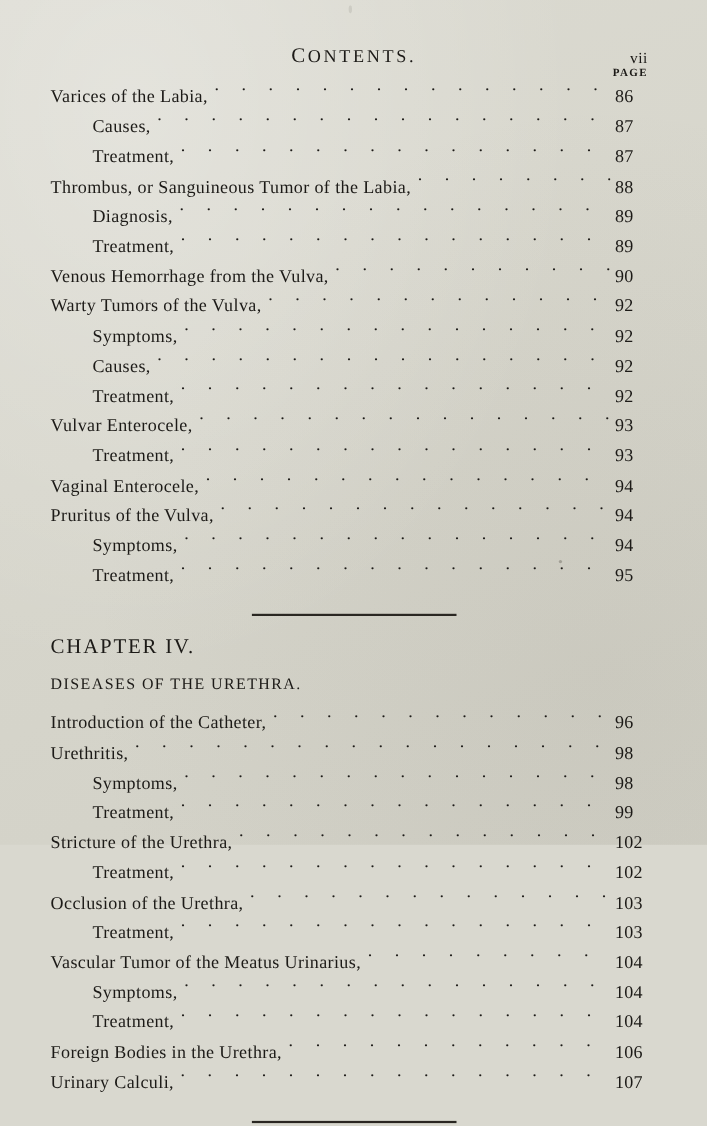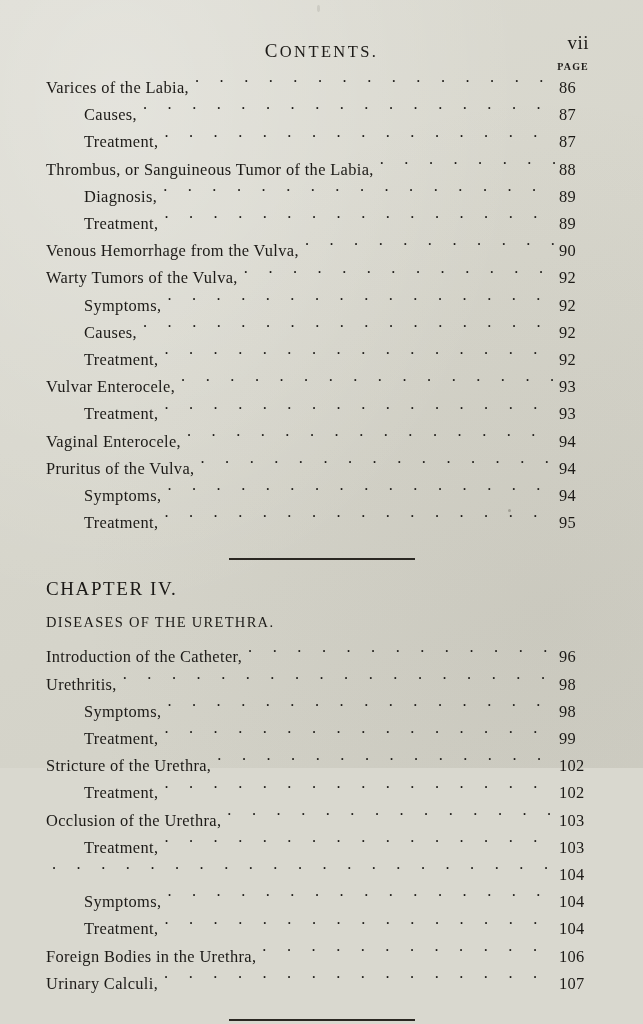--- a/index.html
+++ b/index.html
@@ -46,22 +46,22 @@
     letter-spacing: 2.4px;
     font-variant: small-caps;
     text-transform: uppercase;
   }
   .running-head .first {
     font-size: 19px;
   }
   .folio {
     position: absolute;
     right: 8px;
-    top: 32px;
-    font-size: 19px;
+    top: 46px;
+    font-size: 14px;
     letter-spacing: 0.5px;
     margin-left: 24px;
   }
   .page-col-label {
     position: absolute;
     right: 8px;
     top: 61px;
     font-size: 10px;
     letter-spacing: 1.2px;
     text-transform: uppercase;
@@ -330,20 +330,21 @@
         <span class="pageno">103</span>
       </div>
       <div class="entry indent">
         <span class="label">Treatment,</span>
         <span class="leader">
             <span class="dots">. . . . . . . . . . . . . . . . . . . . . . . . . . . . . . . . . . . .</span>
           </span>
         <span class="pageno">103</span>
       </div>
       <div class="entry">
+        <span class="label">Vascular Tumor of the Meatus Urinarius,</span>
         <span class="leader">
             <span class="dots">. . . . . . . . . . . . . . . . . . . . . . . . . . . . . . . . . . . .</span>
           </span>
         <span class="pageno">104</span>
       </div>
       <div class="entry indent">
         <span class="label">Symptoms,</span>
         <span class="leader">
             <span class="dots">. . . . . . . . . . . . . . . . . . . . . . . . . . . . . . . . . . . .</span>
           </span>

